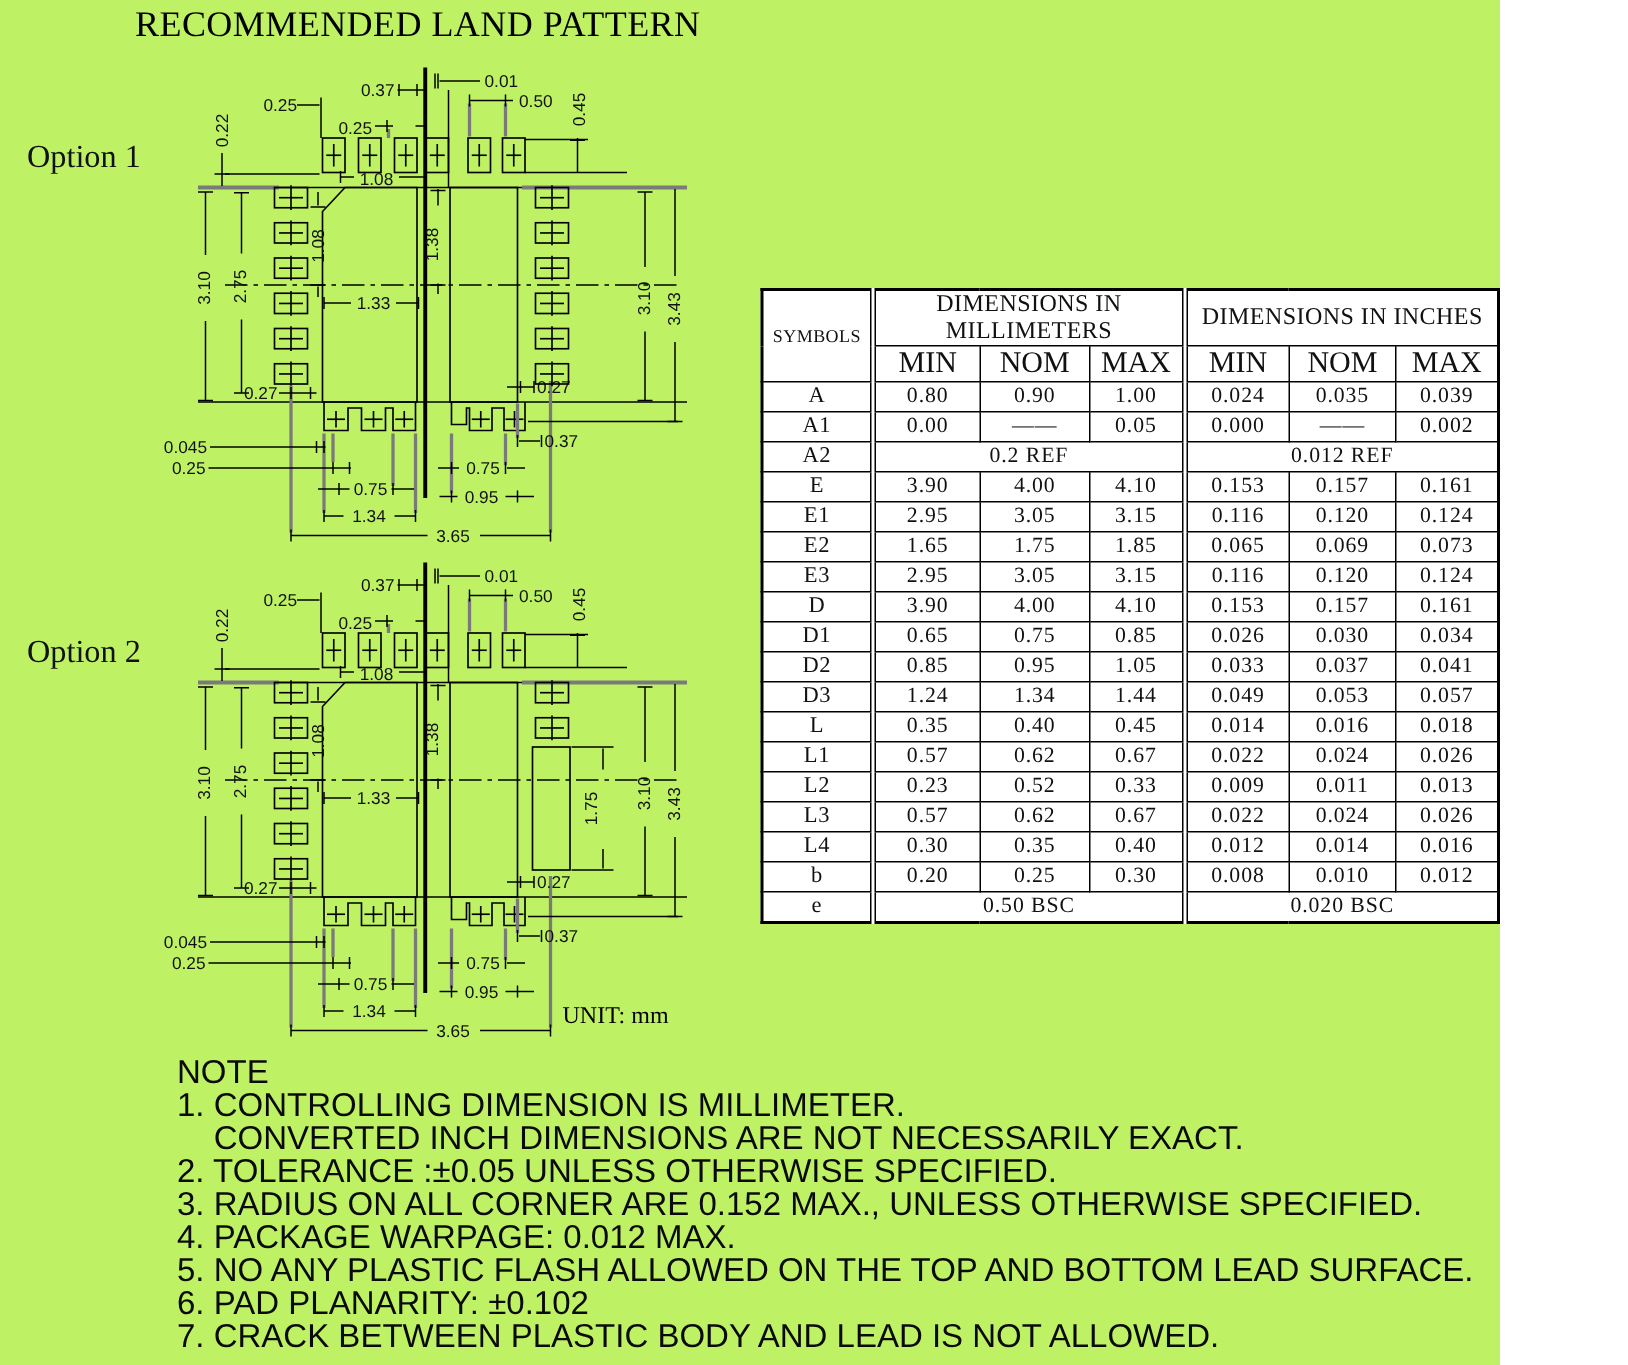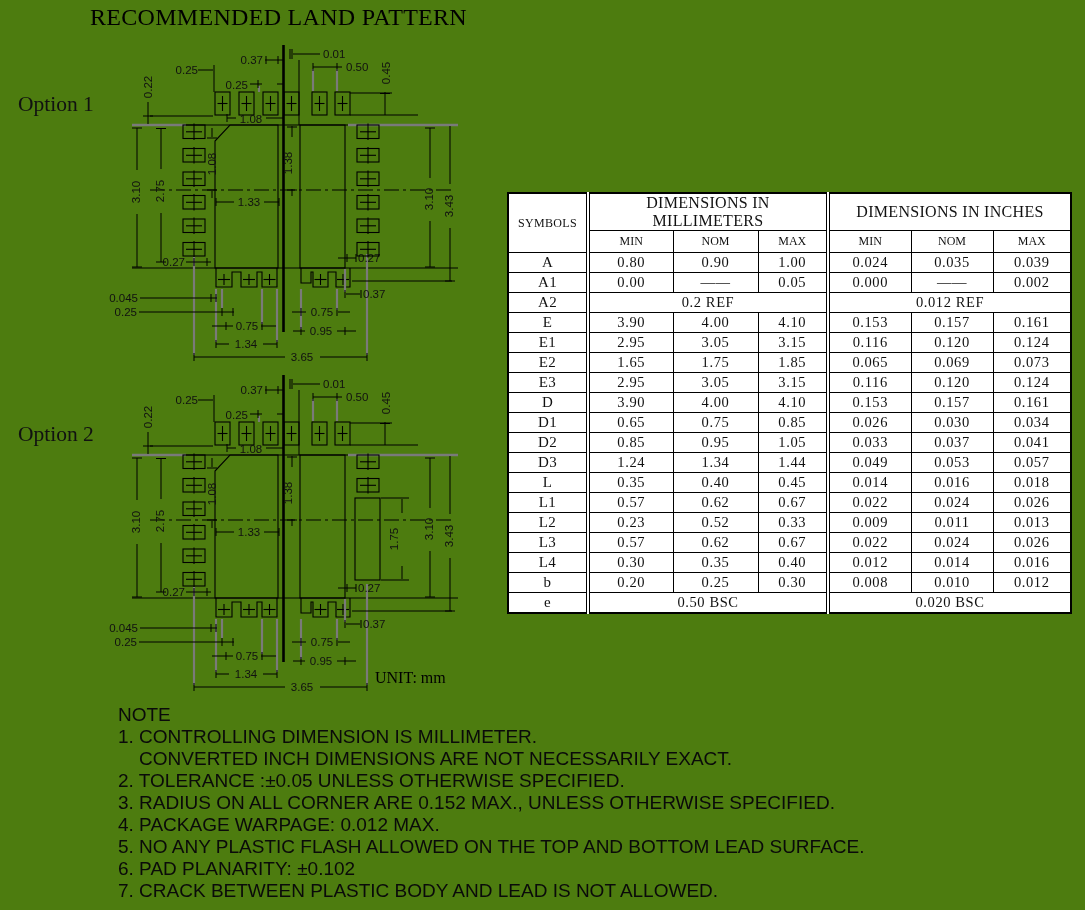--- a/index.html
+++ b/index.html
@@ -1,34 +1,34 @@
 <!DOCTYPE html>
 <html><head>
 <meta charset="utf-8">
 <style>
   html,body{margin:0;padding:0;background:#fff;}
-  .page{position:relative;width:1085px;height:910px;background:#4d7c0f;overflow:hidden;
+  .page{position:relative;width:1000px;height:910px;background:#bef264;overflow:hidden;
         font-family:"Liberation Sans",sans-serif;color:#111;}
   .title{position:absolute;left:90px;top:4px;font-family:"Liberation Serif",serif;
          font-size:24px;letter-spacing:.3px;color:#000;white-space:nowrap;}
   svg.drawing{position:absolute;left:0;overflow:visible;}
   #opt1{top:40px;} #opt2{top:370px;}
   svg text{font-family:"Liberation Sans",sans-serif;font-size:11.5px;fill:#111;stroke:none;}
   svg text.optlabel{font-family:"Liberation Serif",serif;font-size:21.5px;}
   .unit{position:absolute;left:375px;top:669px;font-family:"Liberation Serif",serif;
         font-size:16px;color:#000;white-space:nowrap;}
-  .notes{position:absolute;left:118px;top:704px;font-size:19px;line-height:22px;
+  .notes{position:absolute;left:118px;top:704px;font-size:22px;line-height:22px;
          color:#0a0a0a;white-space:pre;}
   table.dims{position:absolute;left:507px;top:192px;border-collapse:collapse;
              border:2px solid #000;background:#fff;}
   table.dims th,table.dims td{border:1px solid #000;text-align:center;font-weight:normal;
              padding:0;color:#111;font-family:"Liberation Serif",serif;}
   .th-top{font-size:16px;height:19px;letter-spacing:.3px;}
   .th-sym{font-size:12px;border-bottom:4px double #000;letter-spacing:.3px;border-radius:20px;}
-  .th-mnm{font-size:12px;height:21px;border-bottom:4px double #000;margin-top:25px;}
+  .th-mnm{font-size:20px;height:21px;border-bottom:4px double #000;margin-top:25px;}
   table.dims td{font-size:14.5px;height:19px;letter-spacing:.6px;}
   table.dims td.sym{letter-spacing:.4px;font-size:15px;}
   .grp{border-left:4px double #000 !important;}
 </style>
 </head>
 <body>
 
 <div class="page">
 
   <div class="title">RECOMMENDED LAND PATTERN</div>

